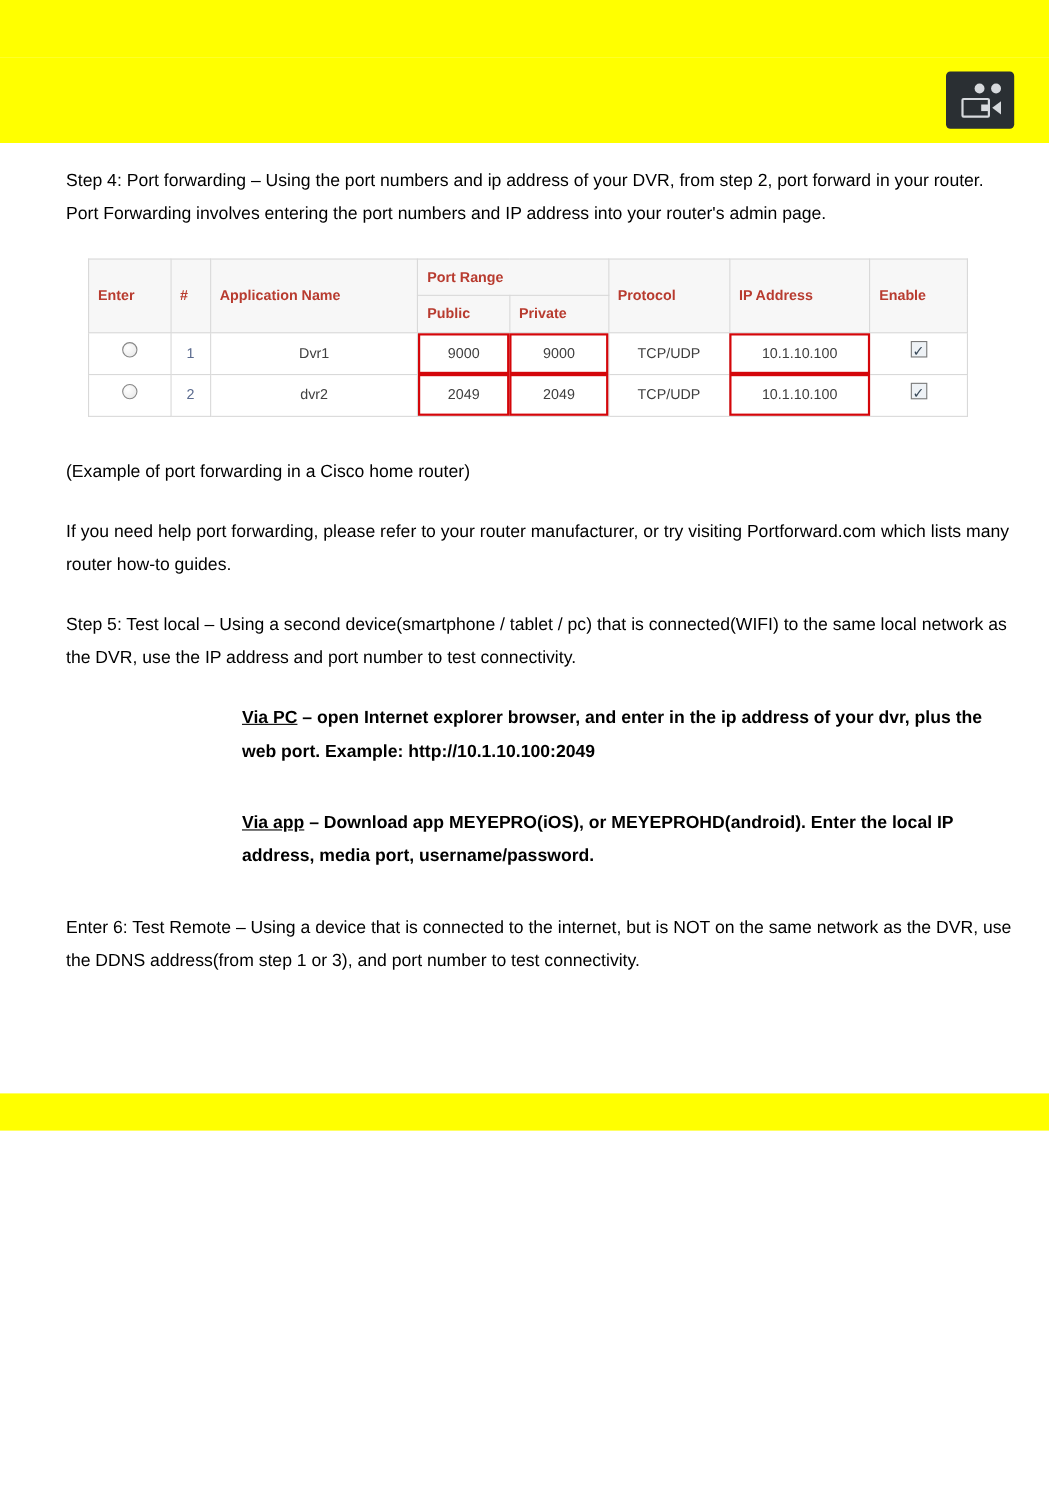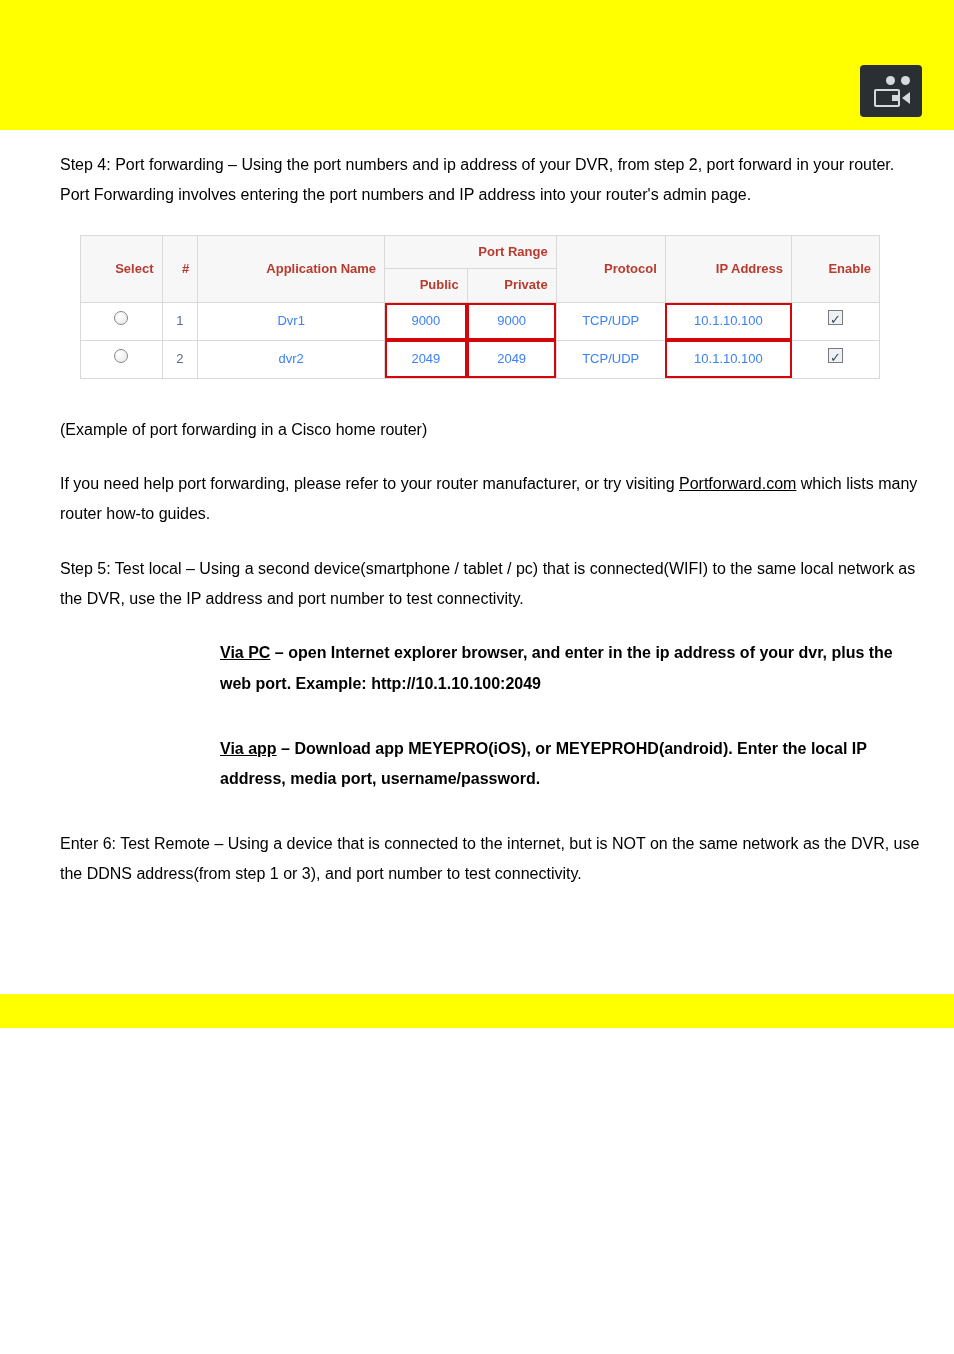--- a/index.html
+++ b/index.html
@@ -84,27 +84,27 @@
     width: 800px;
     font-family: Verdana, sans-serif;
     font-size: 13px;
   }
   table.router th {
     background: #f7f7f7;
     color: #b83b2f;
     font-weight: bold;
     border: 1px solid #d9d9d9;
     padding: 4px 8px;
-    text-align: right;
+    text-align: left;
   }
   table.router td {
     border: 1px solid #d9d9d9;
     padding: 6px 8px;
     text-align: center;
-    color: #3b82f6;
+    color: #404040;
   }
   table.router td.num { color: #5b6b8f; }
   .port-cell {
     outline: 2px solid #d4060a;
     outline-offset: -2px;
     margin-left: 32px;
   }
   .ip-col-highlight {
     outline: 2px solid #d4060a;
     outline-offset: -2px;
@@ -171,21 +171,21 @@
 
   <div class="para">
     <span>Step 4:  Port forwarding </span><span class="dash">–</span>
     <span>Using the port numbers and ip address of your DVR, from step 2, port forward in your router.  Port Forwarding involves entering the port numbers and IP address into your router's admin page.</span>
   </div>
 
   <div class="table-wrap">
     <table class="router">
       <thead>
         <tr>
-          <th rowspan="2">Select</th>
+          <th rowspan="2">Enter</th>
           <th rowspan="2">#</th>
           <th rowspan="2">Application Name</th>
           <th colspan="2">Port Range</th>
           <th rowspan="2">Protocol</th>
           <th rowspan="2">IP Address</th>
           <th rowspan="2">Enable</th>
         </tr>
         <tr>
           <th>Public</th>
           <th>Private</th>
@@ -212,21 +212,21 @@
           <td class="ip-col-highlight">10.1.10.100</td>
           <td><span class="chk"></span></td>
         </tr>
       </tbody>
     </table>
   </div>
 
   <div class="para">(Example of port forwarding in a Cisco home router)</div>
 
   <div class="para">
-    <span>If you need help port forwarding, please refer to your router manufacturer, or try visiting </span><span class="term" style="text-decoration:underline">Portforward.com</span><span> which lists many router how-to guides.</span>
+    <span>If you need help port forwarding, please refer to your router manufacturer, or try visiting </span><span class="term" style="">Portforward.com</span><span> which lists many router how-to guides.</span>
   </div>
 
   <div class="para">
     <span>Step 5:  </span><span class="term">Test local </span><span class="dash">–</span><span> Using a second device(smartphone / tablet / pc) that is connected(WIFI) to the same local network as the DVR, use the IP address and port number to test connectivity.</span>
   </div>
 
   <div class="defs">
     <div class="def-line">
       <span class="term">Via PC</span><span> – open Internet explorer browser, and enter in the ip address of your dvr, plus the web port.  Example:    http://10.1.10.100:2049</span>
     </div>

